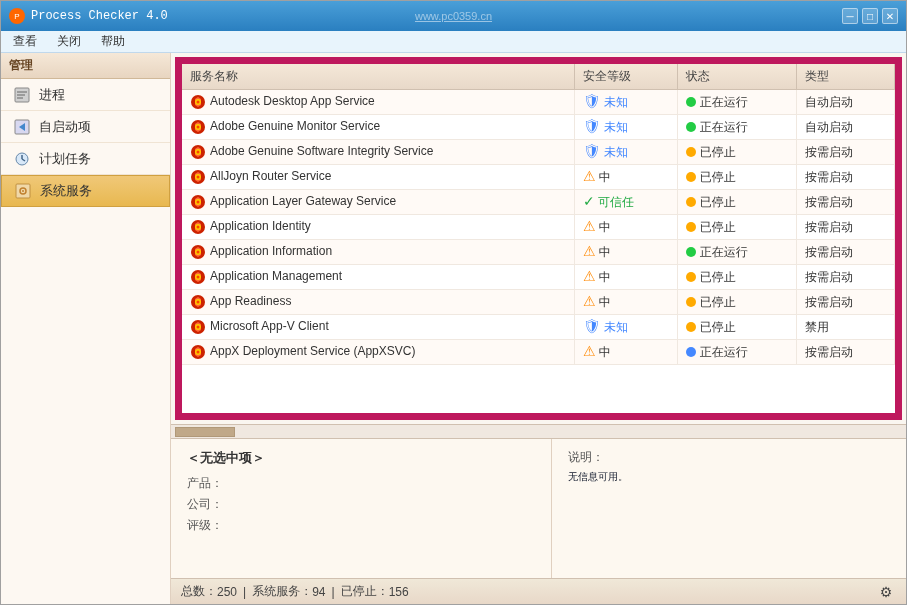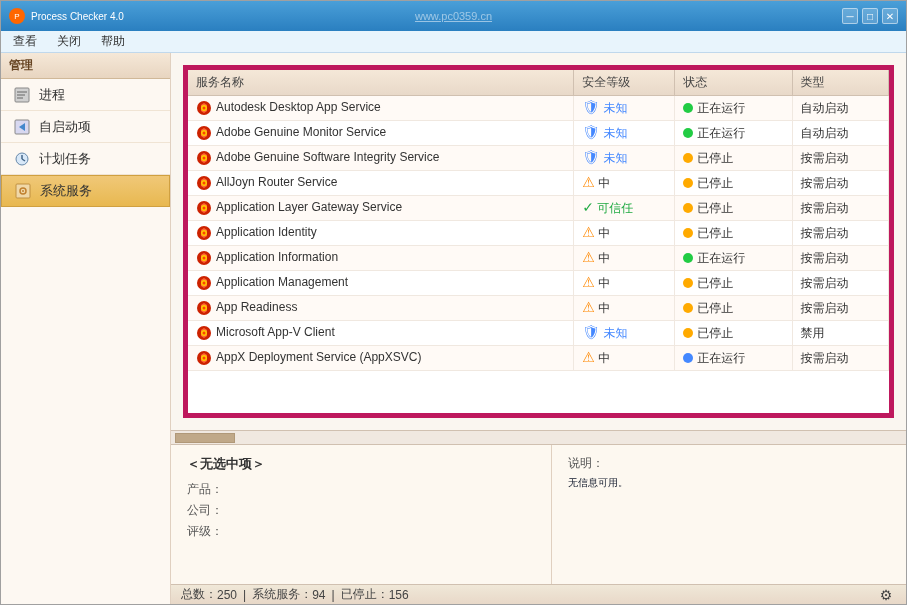--- a/index.html
+++ b/index.html
@@ -3,21 +3,21 @@
   <meta charset="utf-8">
   <style>
     * { box-sizing: border-box; margin: 0; padding: 0; }
     body { font-family: "Microsoft YaHei", SimSun, Arial, sans-serif; font-size: 12px; background: #d0e8f8; width: 907px; height: 605px; overflow: hidden; }
 
     .window { width: 907px; height: 605px; background: #f0f0f0; border: 1px solid #a0a0a0; display: flex; flex-direction: column; }
 
     
     .titlebar { height: 30px; background: linear-gradient(to bottom, #4a9fd8, #2a7fc0); display: flex; align-items: center; padding: 0 8px; color: white; font-size: 12px; }
     .titlebar-icon { width: 16px; height: 16px; margin-right: 6px; background: #ff6600; border-radius: 50%; display: flex; align-items: center; justify-content: center; font-size: 8px; color: white; }
-    .titlebar-title { flex: 1; color: white; font-size: 10px; }
+    .titlebar-title { flex: 1; color: white; font-size: 12px; font-family: Liberation Mono, monospace; }
     .titlebar-btn { width: 16px; height: 16px; margin-left: 4px; border: 1px solid rgba(255,255,255,0.5); background: rgba(255,255,255,0.2); color: white; display: flex; align-items: center; justify-content: center; font-size: 10px; cursor: pointer; border-radius: 2px; }
 
     
     .menubar { height: 22px; background: #e8f4fc; border-bottom: 1px solid #c0d8ec; display: flex; align-items: center; padding: 0 8px; gap: 12px; font-size: 12px; color: #333; }
     .menubar-item { cursor: pointer; padding: 2px 4px; }
 
     
     .main { display: flex; flex: 1; background: #faf6f0; overflow: hidden; }
 
     
@@ -26,21 +26,21 @@
     .sidebar-item { height: 32px; display: flex; align-items: center; padding: 0 12px; gap: 8px; cursor: pointer; color: #333; font-size: 13px; border-bottom: 1px solid #f0e4d4; }
     .sidebar-item.active { background: linear-gradient(to bottom, #f0c878, #e8b850); color: #333; border: 1px solid #d0a040; }
     .sidebar-icon { width: 18px; height: 18px; display: flex; align-items: center; justify-content: center; font-size: 14px; }
 
     
     .content { flex: 1; display: flex; flex-direction: column; overflow: hidden; }
     .content-upper { flex: 1; overflow: hidden; display: flex; flex-direction: column; }
     .content-lower { height: 140px; background: #fdf8f0; border-top: 1px solid #d0c0b0; display: flex; }
 
     
-    .table-container { flex: 1; overflow: auto; background: white; margin: 12px; border: 5px solid #be185d; }
+    .table-container { flex: 1; overflow: auto; background: white; margin: 4px; border: 7px solid #be185d; }
     .table { width: 100%; border-collapse: collapse; }
     .table thead tr { background: linear-gradient(to bottom, #f5e8d8, #e8d8c8); }
     .table th { padding: 4px 8px; text-align: left; font-size: 12px; color: #444; border-right: 1px solid #d0c0b0; border-bottom: 1px solid #d0c0b0; white-space: nowrap; font-weight: normal; }
     .table tbody tr { border-bottom: 1px solid #f0e8e0; }
     .table tbody tr.alt { background: #fffaf6; }
     .table td { padding: 3px 8px; font-size: 12px; color: #333; border-right: 1px solid #f0e8e0; white-space: nowrap; vertical-align: middle; }
 
     
     .status-dot { display: inline-block; width: 10px; height: 10px; border-radius: 50%; margin-right: 4px; vertical-align: middle; }
 
@@ -48,21 +48,21 @@
     .lower-left { width: 380px; padding: 10px 16px; }
     .lower-right { flex: 1; padding: 10px 16px; border-left: 1px solid #e0d0c0; }
     .lower-title { font-size: 13px; color: #333; font-weight: bold; margin-bottom: 8px; }
     .lower-row { font-size: 12px; color: #555; margin-bottom: 4px; }
     .lower-link { color: #0066cc; cursor: pointer; text-decoration: underline; font-size: 12px; margin-right: 16px; }
     .lower-links { margin-top: 8px; }
     .desc-label { font-size: 12px; color: #555; margin-bottom: 4px; }
     .desc-text { font-size: 10px; color: #0f172a; }
 
     
-    .statusbar { height: 20px; background: linear-gradient(to bottom, #f0e8d8, #e8d8c8); border-top: 1px solid #d0c0b0; display: flex; align-items: center; padding: 0 10px; font-size: 12px; color: #444; }
+    .statusbar { height: 26px; background: linear-gradient(to bottom, #f0e8d8, #e8d8c8); border-top: 1px solid #d0c0b0; display: flex; align-items: center; padding: 0 10px; font-size: 12px; color: #444; }
     .statusbar-gear { margin-left: auto; width: 20px; height: 20px; display: flex; align-items: center; justify-content: center; font-size: 14px; cursor: pointer; }
 
     
     .table-container::-webkit-scrollbar { width: 14px; height: 14px; }
     .table-container::-webkit-scrollbar-track { background: #f0e8e0; }
     .table-container::-webkit-scrollbar-thumb { background: #c0a888; border: 1px solid #b09878; }
   </style>
 </head>
 <body>
 

